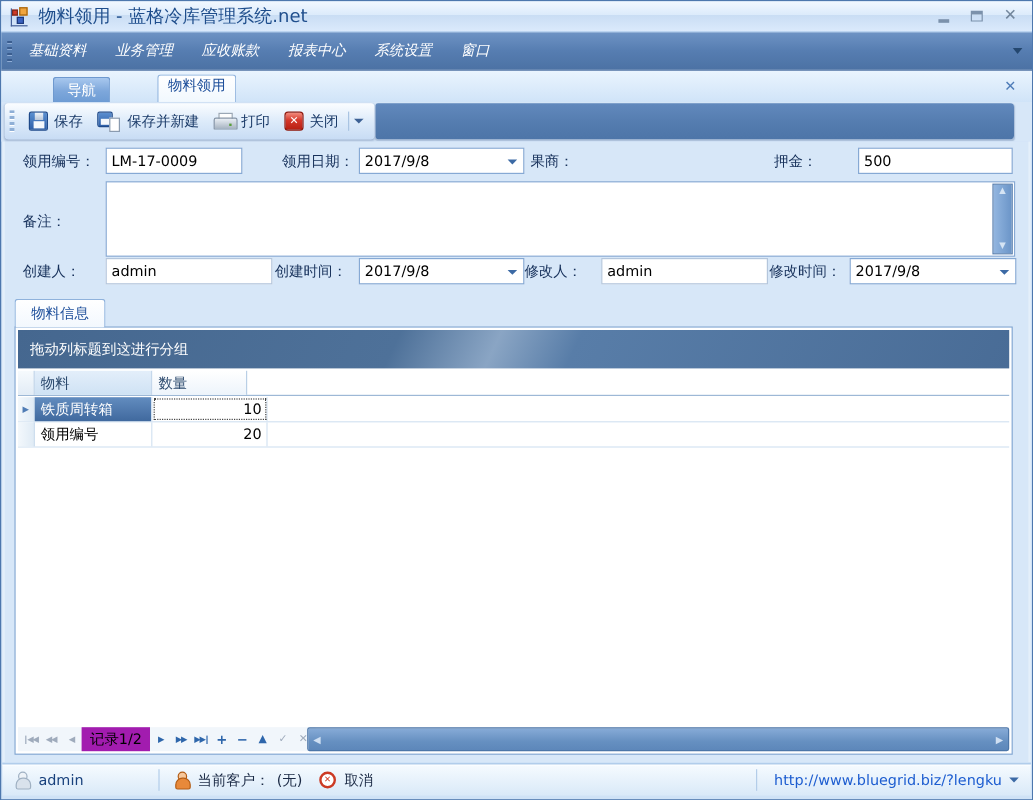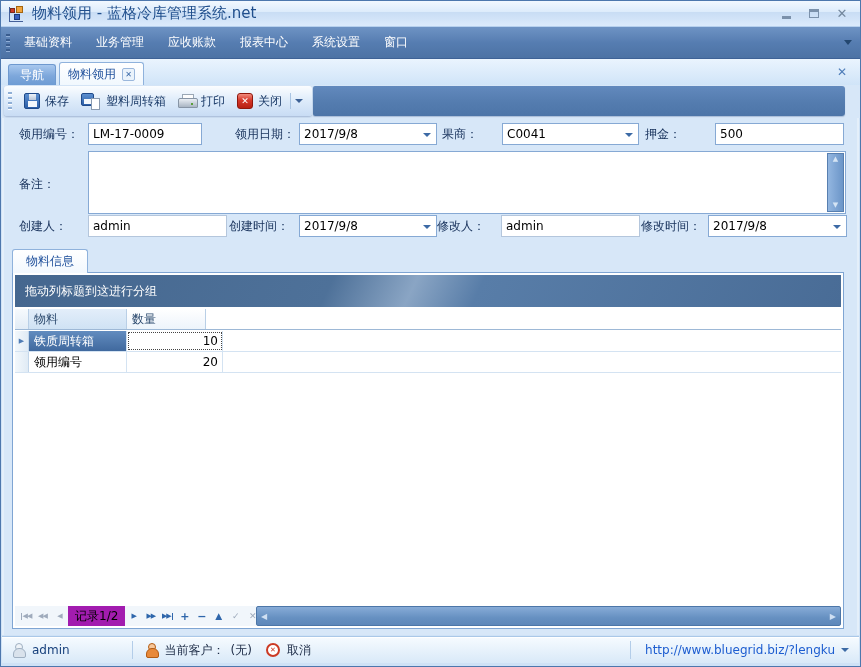--- a/index.html
+++ b/index.html
@@ -22,32 +22,32 @@
   .wc .min-glyph{width:9px;height:3px;background:currentColor;margin-top:7px;}
   .wc .max-glyph{width:10px;height:9px;border:1px solid currentColor;border-top-width:3px;}
   .wc.close-wc{font-size:13px;font-weight:bold;color:#73879d;}
 
   
   .menubar{position:absolute;left:0;top:26px;right:0;height:32px;
     background:linear-gradient(#6e93c4,#567db1 50%,#4c72a4);
     border-bottom:1px solid #3e6296;display:flex;align-items:center;}
   .grip-dark{width:4px;height:18px;margin:0 9px 0 5px;
     background:repeating-linear-gradient(to bottom,#3a5d8f 0 2px,#8fadd6 2px 3px,transparent 3px 5px);}
-  .menu-item{color:#fff;font-size:12px;margin-right:14px;padding:4px 5px;cursor:default;}
+  .menu-item{color:#fff;font-size:12px;margin-right:14px;padding:4px 5px;cursor:default;font-style:italic;}
   .menu-overflow{margin-left:auto;margin-right:8px;width:0;height:0;
     border-left:4px solid transparent;border-right:4px solid transparent;border-top:5px solid #24476f;}
 
   
   .tabstrip{position:absolute;left:0;top:58px;right:0;height:26px;
     background:linear-gradient(#eaf4fe,#d0e4f8);display:flex;align-items:flex-end;padding-left:7px;}
-  .tab{font-size:12px;border-radius:3px 3px 0 0;margin-right:3px;}
+  .tab{font-size:12px;border-radius:3px 3px 0 0;margin-right:3px;margin-left:36px;}
   .tab.inactive{height:21px;line-height:20px;padding:0 11px;color:#fff;
     background:linear-gradient(#a8c8ee,#7da7db 55%,#6e9cd4);border:1px solid #6e99cf;border-bottom:none;}
   .tab.active{height:23px;display:flex;align-items:center;gap:6px;padding:0 8px;color:#1e4f9b;
-    background:linear-gradient(#ffffff,#f1f8fe);border:1px solid #8fb2dc;border-bottom:none;}
+    background:linear-gradient(#ffffff,#f1f8fe);border:1px solid #8fb2dc;border-bottom:none;flex-direction:column;}
   .tab-close-box{width:13px;height:13px;border:1px solid #9ab7dc;border-radius:2px;background:#eaf3fb;
     color:#3b69a8;font-size:8px;line-height:11px;text-align:center;font-weight:bold;}
   .strip-close{position:absolute;right:13px;top:6px;color:#4e7cb8;font-weight:bold;font-size:12px;}
 
   
   .toolrow{position:absolute;left:0;top:84px;right:0;height:33px;background:#d7e7f8;}
   .toolbar{position:absolute;left:3px;top:1px;width:308px;height:30px;border-radius:3px;
     background:linear-gradient(#fbfdff,#ddebfa 50%,#c8dcf4);
     box-shadow:0 1px 2px rgba(60,90,140,.35);display:flex;align-items:center;}
   .grip-light{width:4px;height:18px;margin:0 6px 0 4px;
@@ -208,21 +208,21 @@
       <span class="grip-light"></span>
       <button class="tb-btn">
         <span class="icon-floppy"></span>
         <span>保存</span>
       </button>
       <button class="tb-btn">
         <span class="icon-savenew">
           <span class="mini-floppy"></span>
           <span class="page"></span>
         </span>
-        <span>塑料周转箱</span>
+        <span>保存并新建</span>
       </button>
       <button class="tb-btn">
         <span class="icon-print">
             <i class="led"></i>
           </span>
         <span>打印</span>
       </button>
       <button class="tb-btn">
         <span class="icon-closered">✕</span>
         <span>关闭</span>
@@ -238,24 +238,20 @@
     <span class="flabel" style="left:15px;top:5px;">领用编号：</span>
     <div class="fld" style="left:84px;top:5px;width:114px;">
       <span>LM-17-0009</span>
     </div>
     <span class="flabel" style="left:231px;top:5px;">领用日期：</span>
     <div class="fld combo" style="left:295px;top:5px;width:138px;">
       <span>2017/9/8</span>
       <span class="dda"></span>
     </div>
     <span class="flabel" style="left:438px;top:5px;">果商：</span>
-    <div class="fld combo" style="left:498px;top:5px;width:137px;">
-      <span>C0041</span>
-      <span class="dda"></span>
-    </div>
     <span class="flabel" style="left:641px;top:5px;">押金：</span>
     <div class="fld" style="left:711px;top:5px;width:129px;">
       <span>500</span>
     </div>
 
     <span class="flabel" style="left:15px;top:55px;">备注：</span>
     <div class="memo" style="left:84px;top:33px;width:758px;height:63px;">
       <span></span>
       <span class="memo-scroll">
         <span>▲</span>

